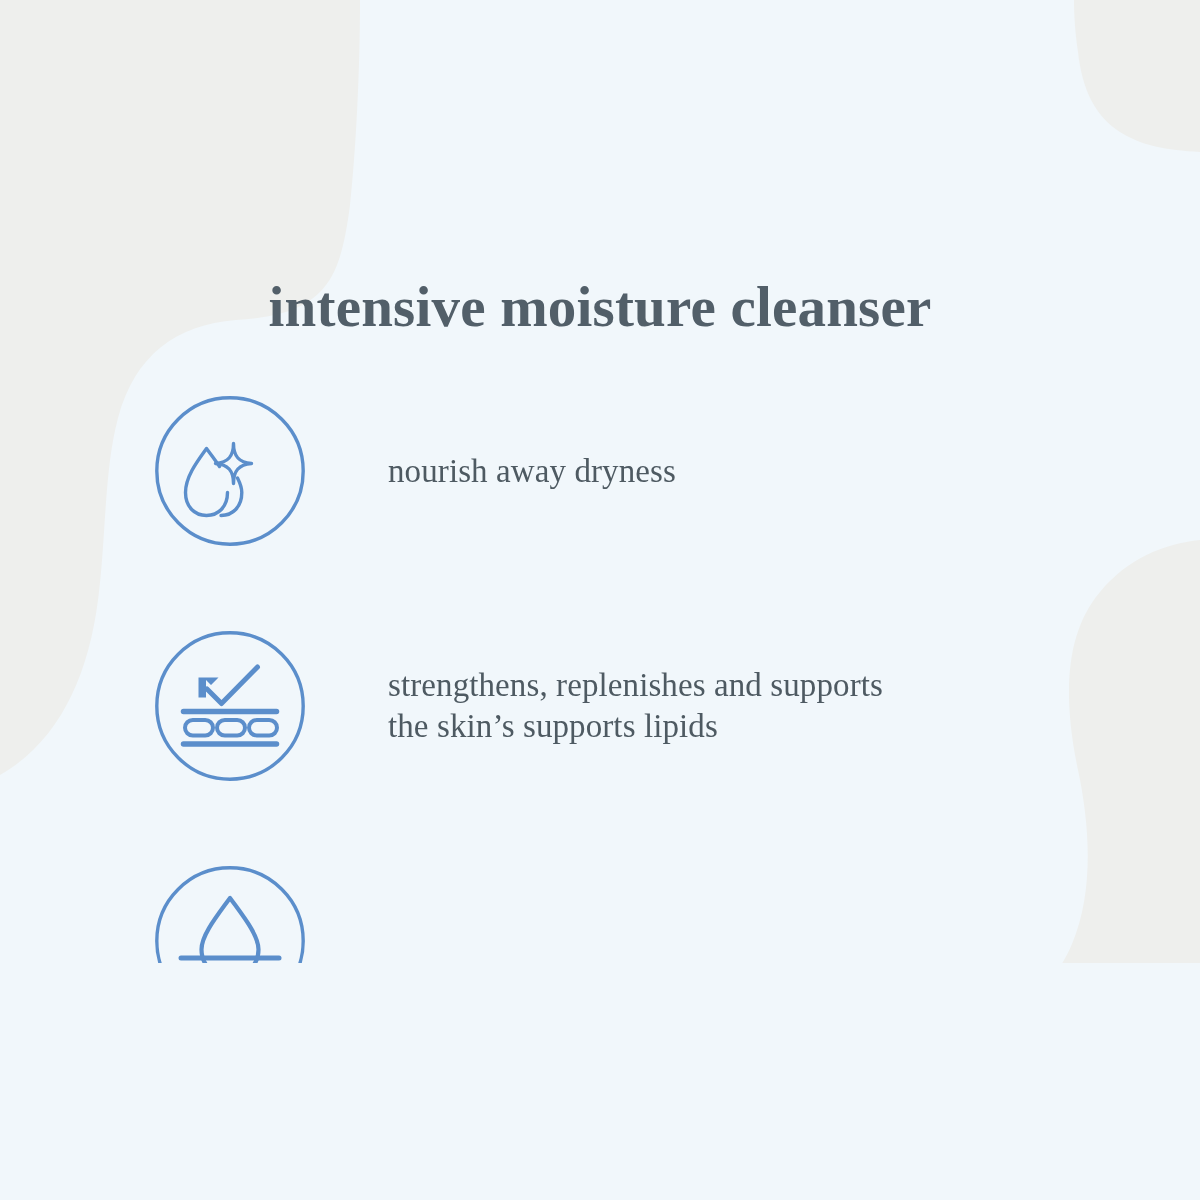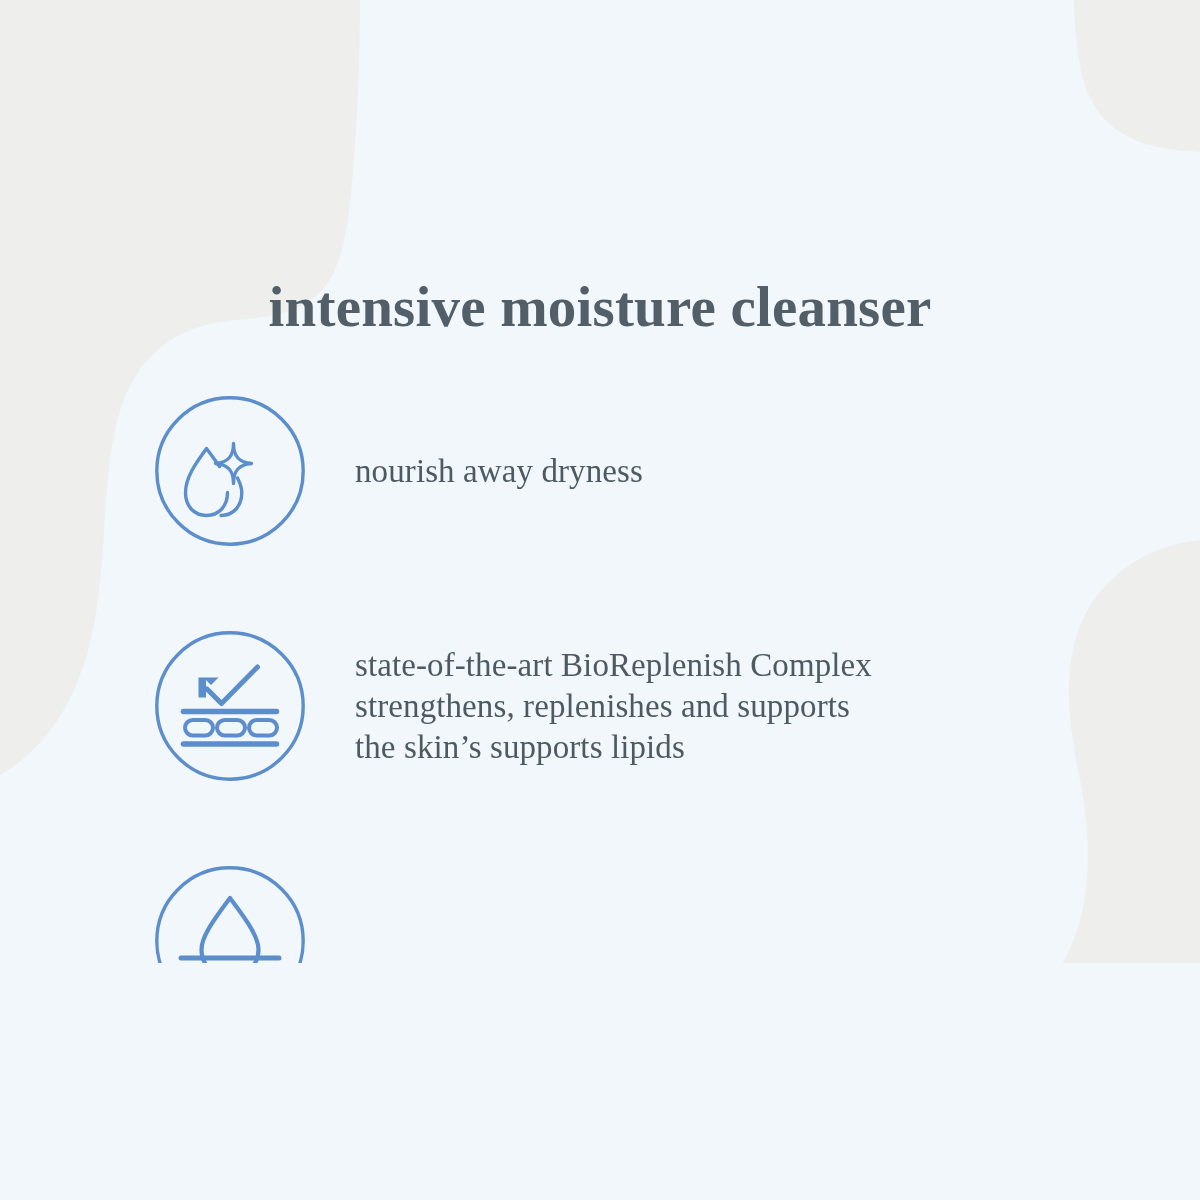--- a/index.html
+++ b/index.html
@@ -87,21 +87,21 @@
 
   .feature-text {
     flex: 1 1 auto;
     padding-left: 50px;
     font-size: 33px;
     line-height: 41px;
     color: #4e5a62;
     font-family: "Liberation Serif", "DejaVu Serif", serif;
     letter-spacing: 0.1px;
   }
-  .feature-text .tline { display: block; white-space: nowrap; }
+  .feature-text .tline { display: block; white-space: nowrap; margin-left: 33px; }
 </style>
 </head>
 <body>
 
 <div id="stage">
 
   <svg id="bg-layer" viewBox="0 0 1200 1200" xmlns="http://www.w3.org/2000/svg">
     <rect x="0" y="0" width="1200" height="1200" fill="#f1f7fb"></rect>
     <path fill="#eeefed" d="M 0,0 L 360,0 C 360,70 356,150 350,205 C 344,252 336,276 320,292
              C 300,312 270,318 236,320 C 176,325 135,355 118,418
@@ -160,21 +160,20 @@
             <line stroke-width="5.5" stroke-linecap="round" x1="28.5" y1="80.5" x2="121.5" y2="80.5"></line>
 
             <rect x="30" y="89" width="28" height="15.5" rx="7.8" ry="7.8" stroke-width="4"></rect>
             <rect x="62" y="89" width="28" height="15.5" rx="7.8" ry="7.8" stroke-width="4"></rect>
             <rect x="94" y="89" width="28" height="15.5" rx="7.8" ry="7.8" stroke-width="4"></rect>
 
             <line stroke-width="5.5" stroke-linecap="round" x1="28.5" y1="113" x2="121.5" y2="113"></line>
           </svg>
         </div>
         <div class="feature-text">
-          <span class="tline">state-of-the-art BioReplenish Complex</span>
           <span class="tline">strengthens, replenishes and supports</span>
           <span class="tline">the skin’s supports lipids</span>
         </div>
       </div>
 
       <div class="feature-row row-2">
         <div class="feature-icon">
           <svg viewBox="0 0 150 150" xmlns="http://www.w3.org/2000/svg" fill="none" stroke="#5b8ecb" stroke-width="3.4" stroke-linecap="round" stroke-linejoin="round">
             <circle cx="75" cy="75" r="73.2"></circle>
 

